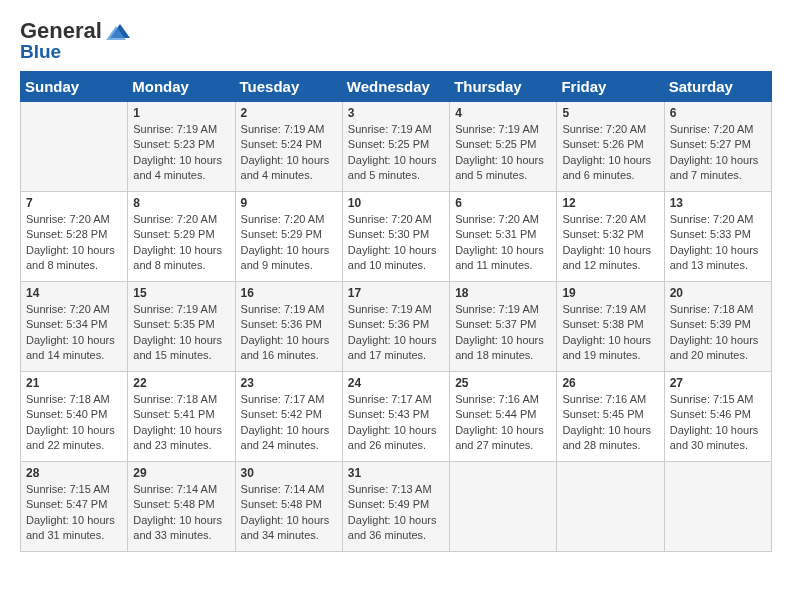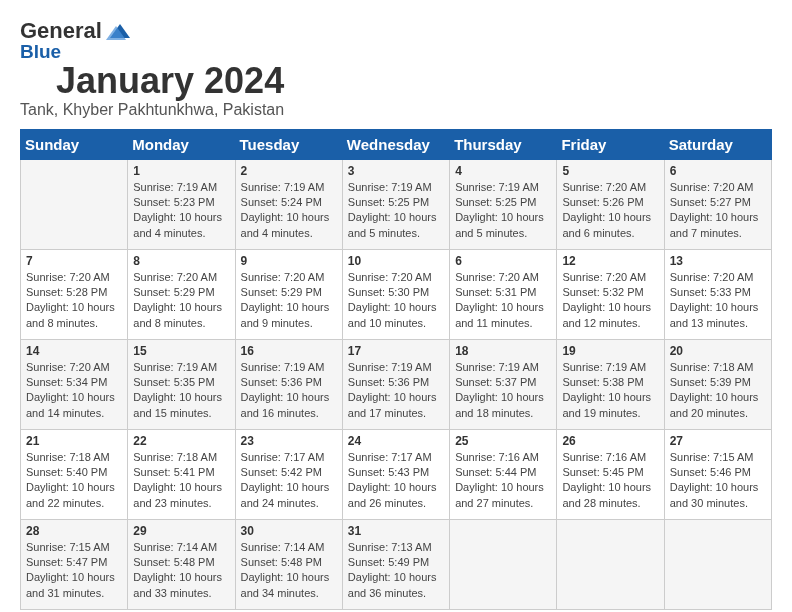--- a/index.html
+++ b/index.html
@@ -8,21 +8,20 @@
       background: #fff;
       width: 792px;
       min-height: 612px;
       padding: 20px;
     }
     .header-area {
       display: flex;
       align-items: flex-start;
       justify-content: space-between;
       margin-bottom: 10px;
-      flex-direction: column;
     }
     .logo {
       display: flex;
       flex-direction: column;
       align-items: flex-start;
     }
     .logo-text {
       font-size: 22px;
       font-weight: bold;
       color: #333;
@@ -90,24 +89,20 @@
       <span class="logo-text">
         <span>General</span>
       </span>
       <svg width="30" height="22" viewBox="0 0 30 22">
         <polygon points="8,18 18,4 28,18" fill="#1a5fa8"></polygon>
         <polygon points="4,20 14,6 24,20" fill="#4a90d9" opacity="0.7"></polygon>
       </svg>
     </div>
     <span class="logo-text" style="color:#1a5fa8;font-size:19px;">Blue</span>
   </div>
-  <div class="title-area">
-    <div class="cal-title">January 2024</div>
-    <div class="cal-subtitle">Tank, Khyber Pakhtunkhwa, Pakistan</div>
-  </div>
 </div>
 
 <table>
   <thead>
     <tr>
     <th>Sunday</th>
         <th>Monday</th>
         <th>Tuesday</th>
         <th>Wednesday</th>
         <th>Thursday</th>

